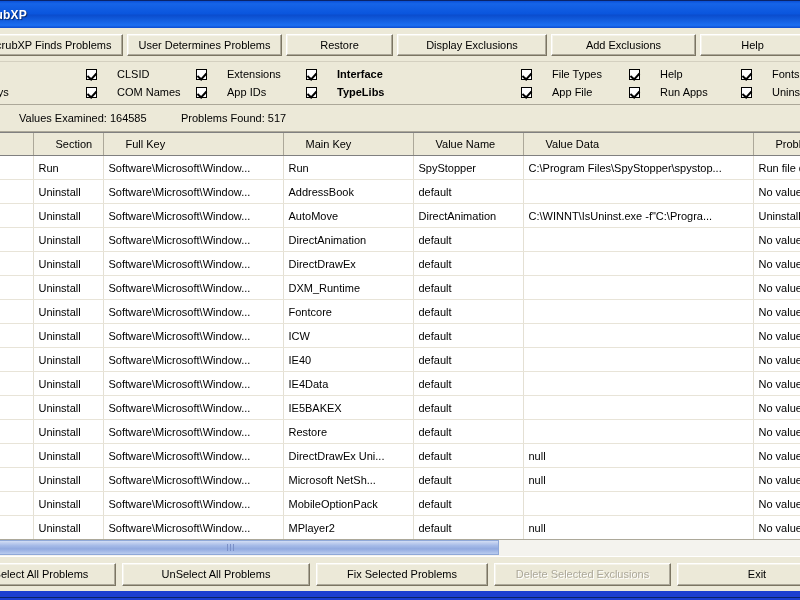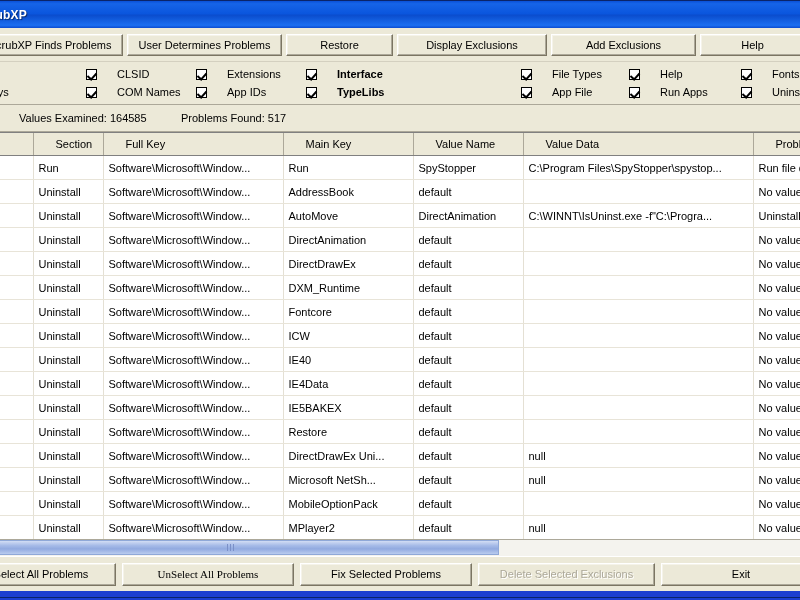--- a/index.html
+++ b/index.html
@@ -418,19 +418,19 @@
   <div class="hscroll">
     <div class="hthumb" id="hthumb" style="left: 0%; width: 61%;">
       <span class="grip"></span>
         <span class="grip"></span>
         <span class="grip"></span>
     </div>
   </div>
 
   <div class="bottombar" id="bottombar">
       <div class="bb-btn" style="width: 150px;">Select All Problems</div>
-      <div class="bb-btn" style="width: 172px; font-family: Liberation Serif, serif;">UnSelect All Problems</div>
+      <div class="bb-btn" style="width: 188px;">UnSelect All Problems</div>
       <div class="bb-btn" style="width: 172px;">Fix Selected Problems</div>
       <div class="bb-btn disabled" style="width: 177px;">Delete Selected Exclusions</div>
       <div class="bb-btn" style="width: 160px;">Exit</div>
     </div>
   <div class="botstrip"></div>
 </div>
 
 </body></html>

